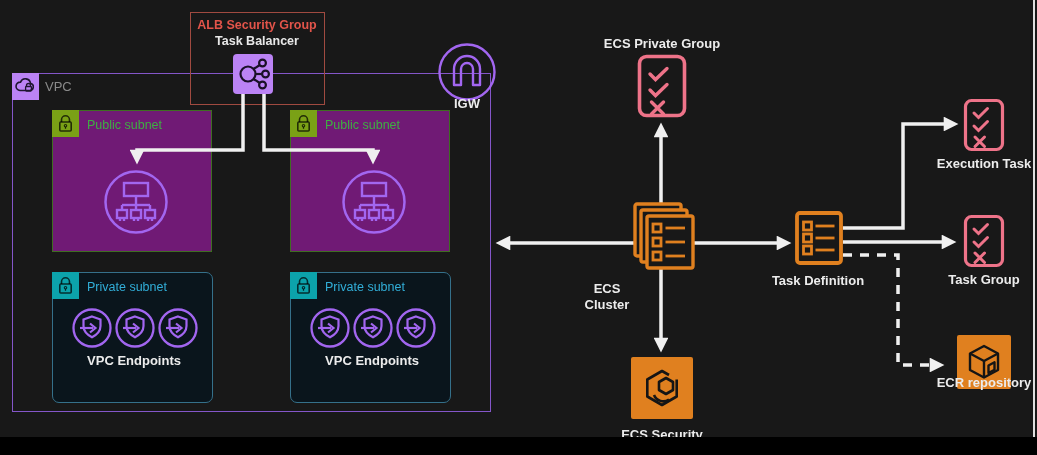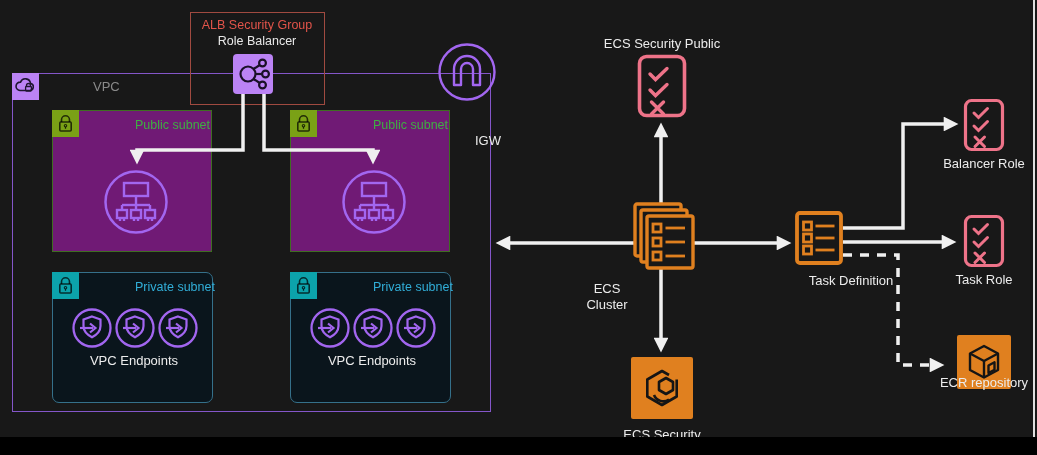--- a/index.html
+++ b/index.html
@@ -10,22 +10,22 @@
   .abs{position:absolute;box-sizing:border-box;}
   .layer-box{z-index:1;}
   .layer-line{z-index:2;}
   .layer-icon{z-index:3;}
   .vpc-box{border:1.5px solid #8456c9;background:transparent;}
   .alb-box{border:1.5px solid #a04a40;background:transparent;}
   .subnet{border:1px solid;}
   .subnet.public{border-color:#3f6d22;background:#701a75;}
   .subnet.private{border-color:#35708a;background:#0a151c;border-radius:7px;}
   .lbl{position:absolute;transform:translateX(-50%);white-space:nowrap;
-       font-size:13px;color:#ececec;z-index:3;text-align:left;}
-  .sublbl{position:absolute;font-size:12.5px;white-space:nowrap;z-index:3;margin-left:48px;}
+       font-size:13px;color:#ececec;z-index:3;text-align:left;font-weight:bold;}
+  .sublbl{position:absolute;font-size:12.5px;white-space:nowrap;z-index:3;}
   .sublbl.green{color:#3fae43;}
   .sublbl.teal{color:#31aed8;}
   .alb-title{color:#e2544a;font-size:12.5px;}
   .alb-sub{color:#e8e8e8;font-size:12.5px;}
   .vpc-name{color:#8a8a8a;font-size:13px;}
   svg{display:block;}
   .right-line{background:#dedede;}
   .bottom-bar{background:#000;}
 </style>
 </head>
@@ -180,41 +180,41 @@
 
   <svg class="abs layer-icon" style="left:12px;top:73px;" width="27" height="27" viewBox="0 0 27 27">
     <rect x="0" y="0" width="27" height="27" fill="#bb83f5"></rect>
     <path d="M8,17.5 h9.5 a3.6,3.6 0 0 0 1,-7.1 a5.2,5.2 0 0 0 -10,-1.3 A3.7,3.7 0 0 0 8,17.5 Z" fill="none" stroke="#1e1530" stroke-width="1.6"></path>
     <path d="M14.5,13.5 v-1 a2,2 0 0 1 4,0 v1" fill="none" stroke="#1e1530" stroke-width="1.3"></path>
     <rect x="13.6" y="13.5" width="5.8" height="4.6" rx="0.8" fill="none" stroke="#1e1530" stroke-width="1.3"></rect>
   </svg>
   <span class="sublbl vpc-name" style="left:45px;top:79px;">VPC</span>
 
   <span class="lbl alb-title" style="left:257px;top:18px;">ALB Security Group</span>
-  <span class="lbl alb-sub" style="left:257px;top:34px;">Role Balancer</span>
+  <span class="lbl alb-sub" style="left:257px;top:34px;">Task Balancer</span>
   <svg class="abs layer-icon" style="left:233px;top:54px;" width="40" height="40" viewBox="0 0 40 40">
     <rect x="0" y="0" width="40" height="40" rx="4" fill="#bb83f5"></rect>
     <g fill="none" stroke="#1a1028" stroke-width="2.2">
       <circle cx="15" cy="20" r="7.5"></circle>
       <circle cx="29.5" cy="9" r="3.4"></circle>
       <circle cx="32.5" cy="20" r="3.4"></circle>
       <circle cx="29.5" cy="31" r="3.4"></circle>
       <line x1="20.5" y1="15" x2="26.8" y2="11"></line>
       <line x1="22.5" y1="20" x2="29.1" y2="20"></line>
       <line x1="20.5" y1="25" x2="26.8" y2="29"></line>
     </g>
   </svg>
 
   <svg class="abs layer-icon" style="left:436px;top:41px;" width="62" height="62" viewBox="0 0 62 62">
     <circle cx="31" cy="31" r="27.5" fill="none" stroke="#a266f0" stroke-width="2.4"></circle>
     <path d="M18,44 V28 A13,13 0 0 1 44,28 V44 H37 V28 A6,6 0 0 0 25,28 V44 Z" fill="none" stroke="#a266f0" stroke-width="2.4" stroke-linejoin="round"></path>
   </svg>
-  <span class="lbl" style="left:488px;top:96px;margin-top:37px;">IGW</span>
-
-  <span class="lbl" style="left:662px;top:36px;">ECS Security Public</span>
+  <span class="lbl" style="left:467px;top:96px;">IGW</span>
+
+  <span class="lbl" style="left:662px;top:36px;">ECS Private Group</span>
   <svg class="abs layer-icon" style="left:636px;top:53px;" width="52" height="66" viewBox="0 0 52 66">
     <rect x="3.5" y="3.5" width="45" height="59" rx="7" fill="none" stroke="#ee7389" stroke-width="3.6"></rect>
     <g fill="none" stroke="#ee7389" stroke-width="3.4" stroke-linecap="round">
       <path d="M14,21 l5.5,5.5 L31,15.5"></path>
       <path d="M14,37 l5.5,5.5 L31,31.5"></path>
       <path d="M15.5,49 L27.5,61 M27.5,49 L15.5,61"></path>
     </g>
   </svg>
 
   <svg class="abs layer-icon" style="left:630px;top:201px;" width="74" height="70" viewBox="0 0 74 70">
@@ -249,41 +249,41 @@
     <rect x="3" y="3" width="44" height="50" rx="3" fill="#181818" stroke="#e0801f" stroke-width="3.8"></rect>
     <g fill="none" stroke="#e0801f" stroke-width="2.8">
       <rect x="9.5" y="12" width="8" height="8"></rect>
       <line x1="21.5" y1="16" x2="40.5" y2="16"></line>
       <rect x="9.5" y="24" width="8" height="8"></rect>
       <line x1="21.5" y1="28" x2="40.5" y2="28"></line>
       <rect x="9.5" y="36" width="8" height="8"></rect>
       <line x1="21.5" y1="40" x2="40.5" y2="40"></line>
     </g>
   </svg>
-  <span class="lbl" style="left:851px;top:273px;">Task Definition</span>
+  <span class="lbl" style="left:818px;top:273px;">Task Definition</span>
 
   <svg class="abs layer-icon" style="left:963px;top:98px;" width="42" height="54" viewBox="0 0 42 54">
     <rect x="2.5" y="2.5" width="37" height="49" rx="6" fill="none" stroke="#ee7389" stroke-width="3.2"></rect>
     <g fill="none" stroke="#ee7389" stroke-width="3" stroke-linecap="round">
       <path d="M11,15 l4.5,4.5 l9,-9"></path>
       <path d="M11,28 l4.5,4.5 l9,-9"></path>
       <path d="M12,39 l9.5,9.5 M21.5,39 l-9.5,9.5"></path>
     </g>
   </svg>
-  <span class="lbl" style="left:984px;top:156px;">Balancer Role</span>
+  <span class="lbl" style="left:984px;top:156px;">Execution Task</span>
 
   <svg class="abs layer-icon" style="left:963px;top:214px;" width="42" height="54" viewBox="0 0 42 54">
     <rect x="2.5" y="2.5" width="37" height="49" rx="6" fill="none" stroke="#ee7389" stroke-width="3.2"></rect>
     <g fill="none" stroke="#ee7389" stroke-width="3" stroke-linecap="round">
       <path d="M11,15 l4.5,4.5 l9,-9"></path>
       <path d="M11,28 l4.5,4.5 l9,-9"></path>
       <path d="M12,39 l9.5,9.5 M21.5,39 l-9.5,9.5"></path>
     </g>
   </svg>
-  <span class="lbl" style="left:984px;top:272px;">Task Role</span>
+  <span class="lbl" style="left:984px;top:272px;">Task Group</span>
 
   <svg class="abs layer-icon" style="left:957px;top:335px;" width="54" height="54" viewBox="0 0 54 54">
     <rect x="0" y="0" width="54" height="54" rx="2" fill="#e0801f"></rect>
     <g fill="none" stroke="#151515" stroke-width="2.4" stroke-linejoin="round">
       <path d="M27,11 L41,18.5 L41,35 L27,42.5 L13,35 L13,18.5 Z"></path>
       <path d="M13,18.5 L27,26 L41,18.5"></path>
       <path d="M27,26 L27,42.5"></path>
       <path d="M31.5,30.5 l6,-3.2 v7.5 l-6,3.2 z"></path>
     </g>
   </svg>

